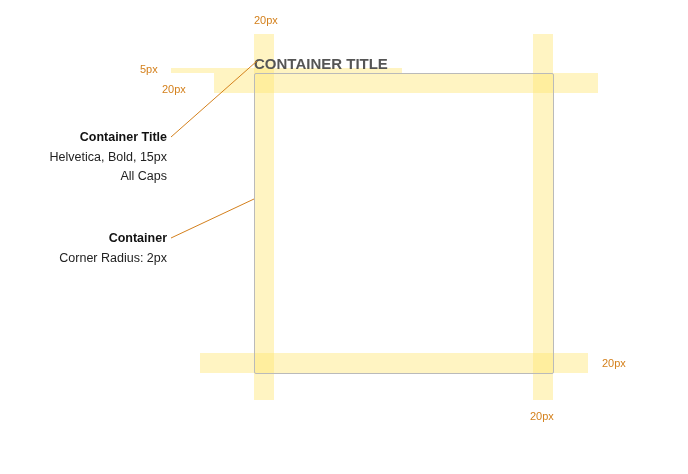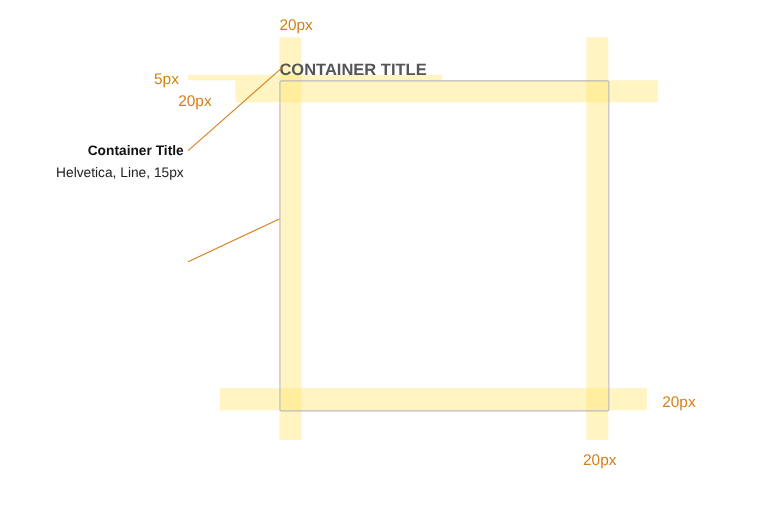--- a/index.html
+++ b/index.html
@@ -1,20 +1,20 @@
 <!DOCTYPE html>
 <html><head>
   <meta charset="utf-8">
   <style>
     html, body { margin:0; padding:0; background:#ffffff; }
     body { width:688px; height:474px; position:relative; overflow:hidden; font-family:"Liberation Sans", sans-serif; }
     .band { position:absolute; background:rgba(255,228,110,0.42); }
     .container-box { position:absolute; left:254px; top:73px; width:298px; height:299px; border:1px solid #bababa; border-radius:2px; box-sizing:content-box; }
     .title { position:absolute; left:254px; top:55px; font-size:15px; font-weight:bold; color:#555555; letter-spacing:0; white-space:nowrap; }
-    .dim { position:absolute; font-size:14px; color:#d4801c; white-space:nowrap; }
+    .dim { position:absolute; font-size:11px; color:#d4801c; white-space:nowrap; }
     .note { position:absolute; right:521px; text-align:right; font-size:12.5px; color:#222; line-height:19.5px; white-space:nowrap; }
     .note .h { font-weight:bold; color:#111; }
     svg.leaders { position:absolute; left:0; top:0; }
   </style>
 </head>
 <body>
 
 <div class="band" style="left:254px;top:34px;width:20px;height:366px;"></div>
 <div class="band" style="left:533px;top:34px;width:20px;height:366px;"></div>
 <div class="band" style="left:214px;top:73px;width:384px;height:20px;"></div>
@@ -30,17 +30,20 @@
 <div class="dim" style="left:602px;top:357px;">20px</div>
 <div class="dim" style="left:530px;top:410px;">20px</div>
 
 <svg class="leaders" width="688" height="474">
   <line x1="171" y1="137" x2="257" y2="61" stroke="#d4801c" stroke-width="1"></line>
   <line x1="171" y1="238" x2="254" y2="199" stroke="#d4801c" stroke-width="1"></line>
 </svg>
 
 <div class="note" style="top:128px;">
   <div class="h">Container Title</div>
-  <div>Helvetica, Line, 15px</div>
+  <div>Helvetica, Bold, 15px</div>
+  <div>All Caps</div>
 </div>
 
 <div class="note" style="top:229px;">
+  <div class="h">Container</div>
+  <div>Corner Radius: 2px</div>
 </div>
 
 </body></html>

